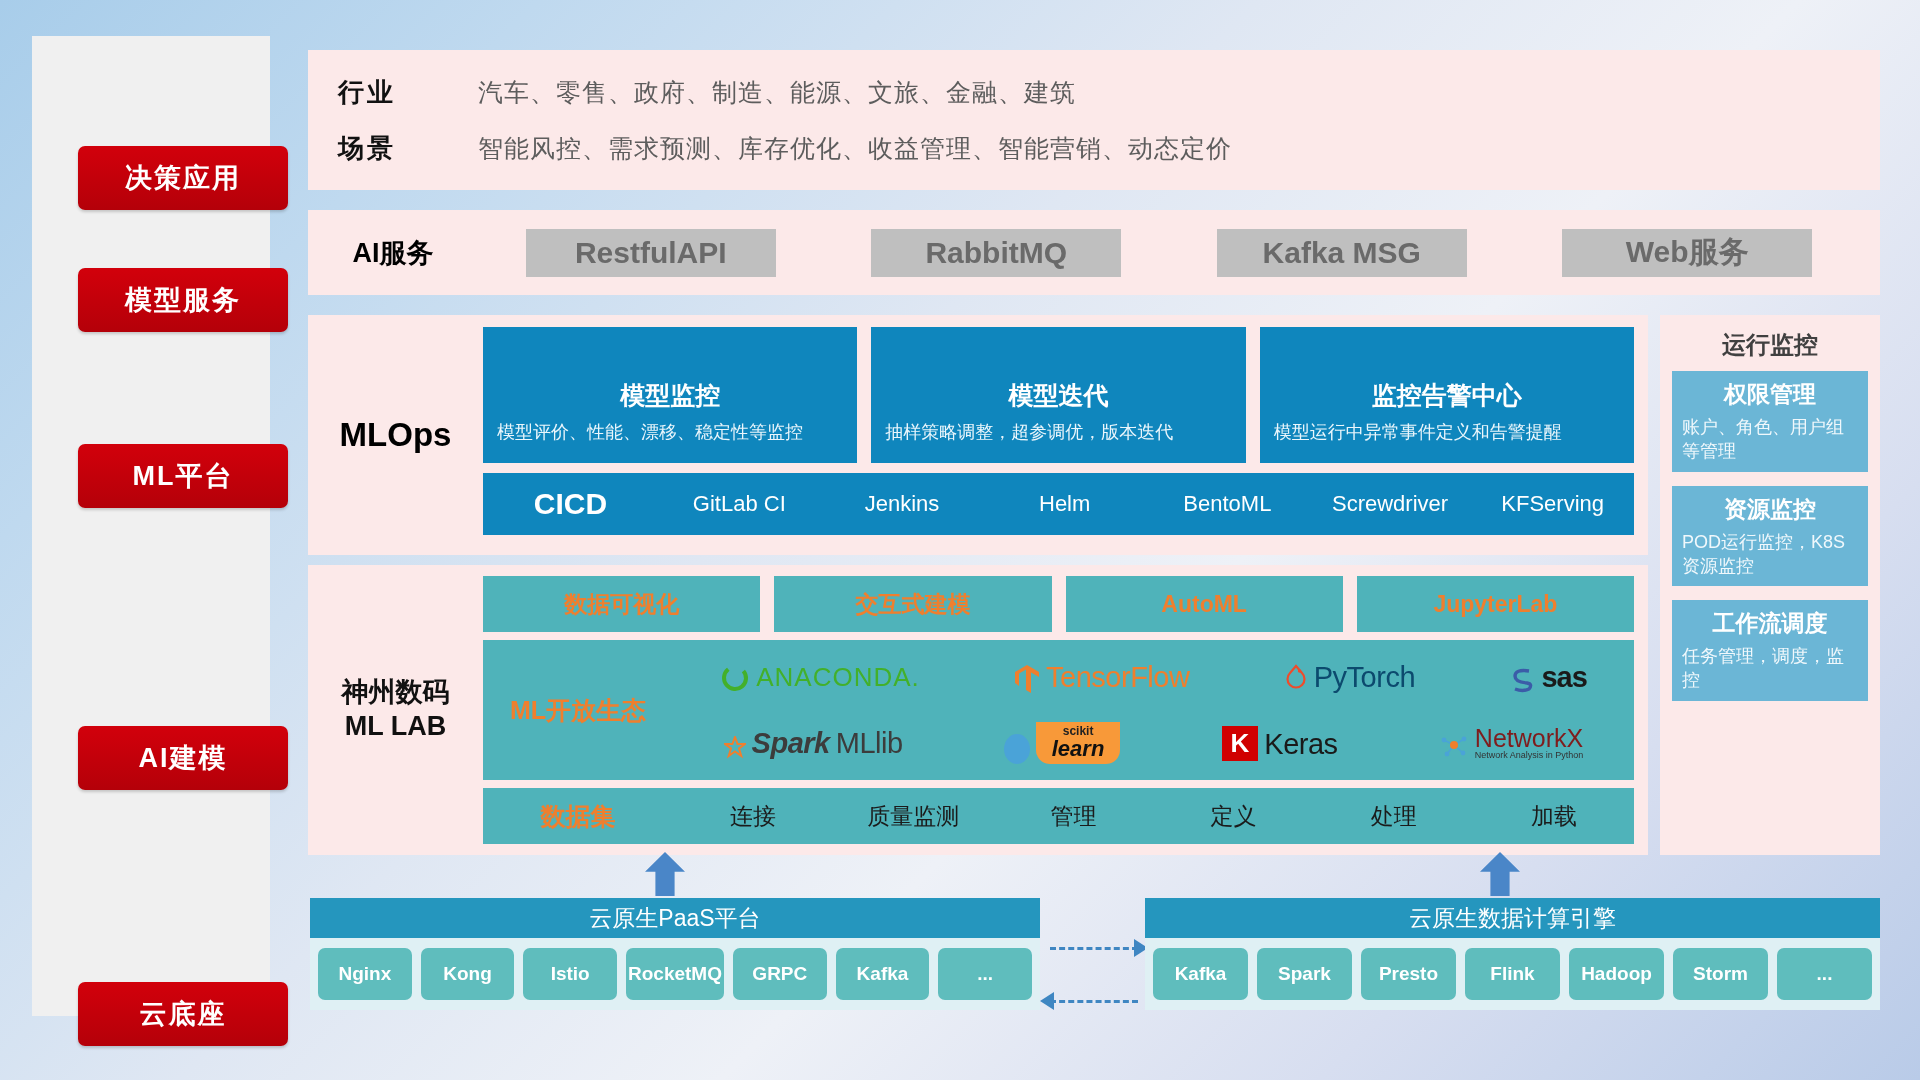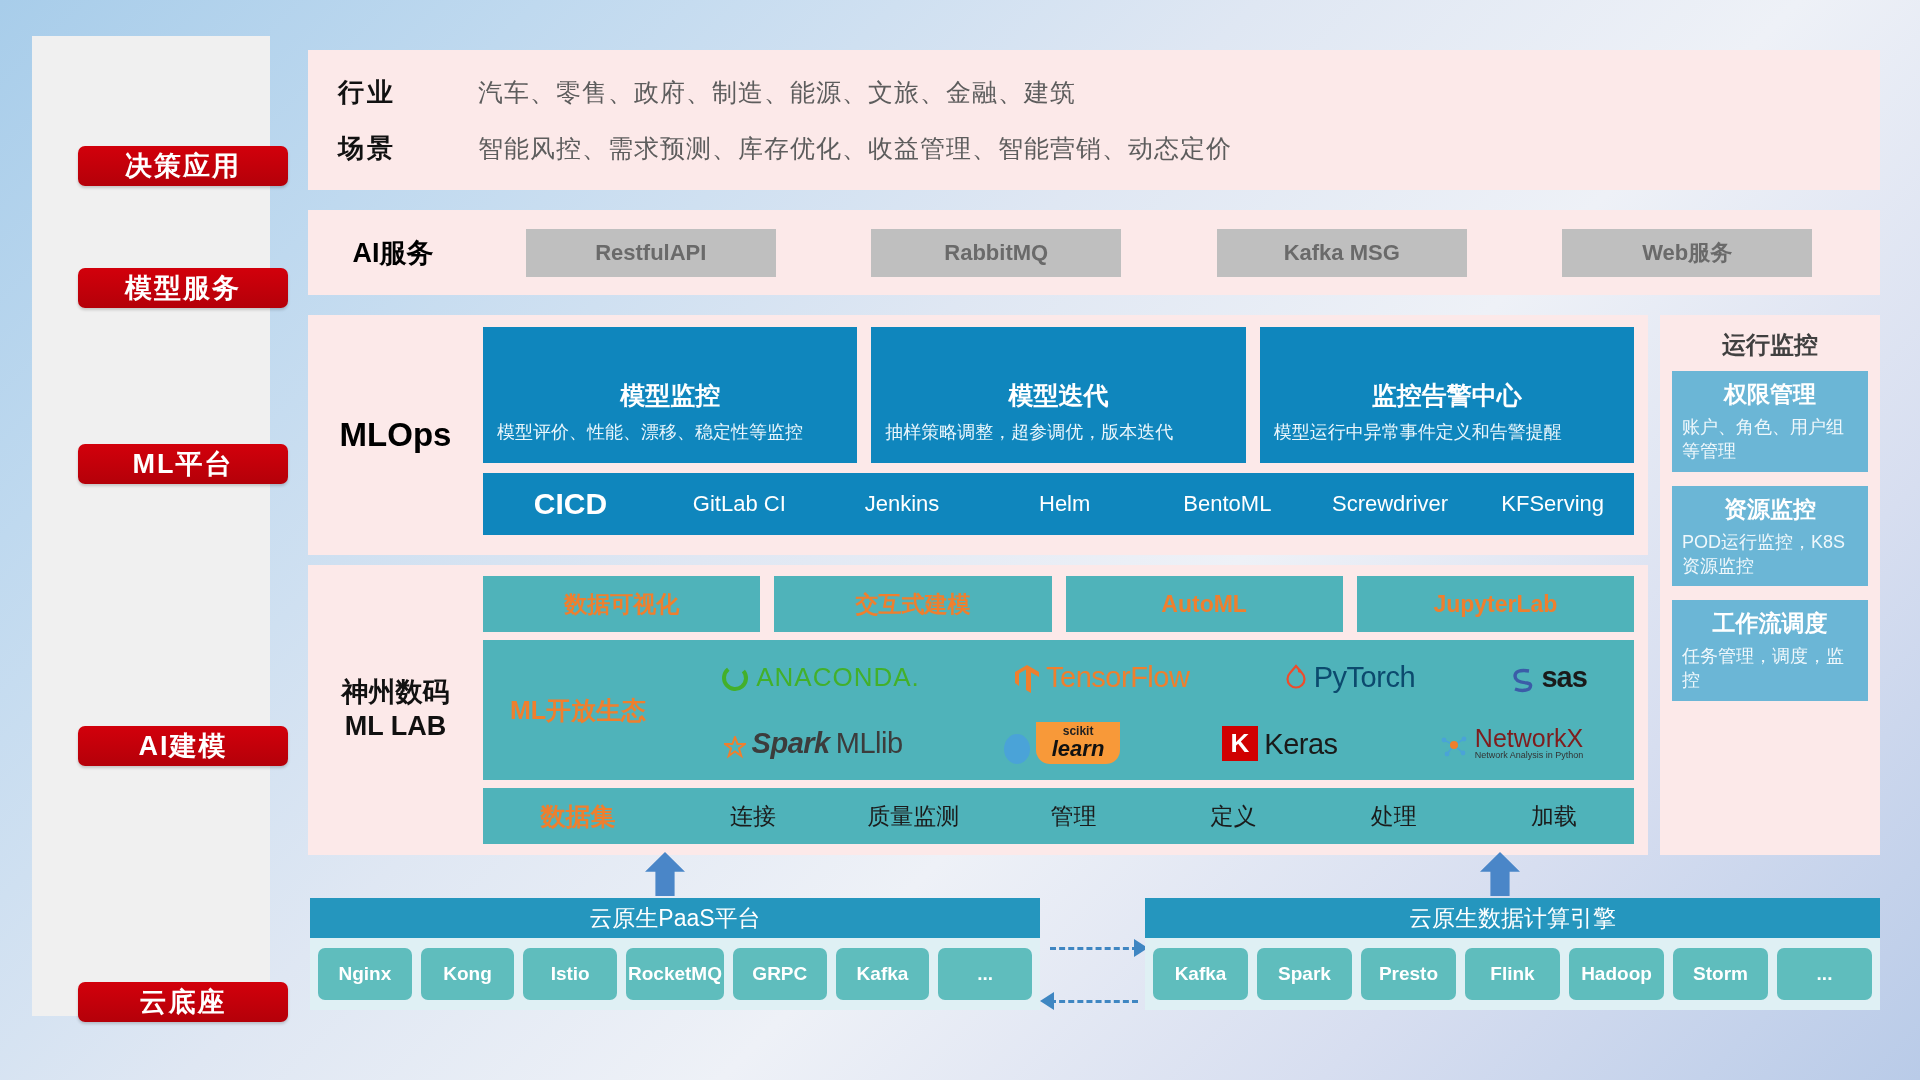--- a/index.html
+++ b/index.html
@@ -13,21 +13,21 @@
     position: relative;
   }
 
   
   #left-rail {
     position: absolute; left: 32px; top: 36px;
     width: 238px; height: 980px;
     background: #f0f0f0;
   }
   .layer-chip {
-    position: absolute; left: 46px; width: 210px; height: 40px;
+    position: absolute; left: 46px; width: 210px; height: 64px;
     background: linear-gradient(180deg,#d2000b 0%, #b40009 100%);
     border-radius: 7px;
     color: #fff; font-weight: bold; font-size: 27px;
     display: flex; align-items: center; justify-content: center;
     letter-spacing: 2px;
     box-shadow: 0 2px 3px rgba(0,0,0,.18);
   }
   #chip-0 { top: 110px; }
   #chip-1 { top: 232px; }
   #chip-2 { top: 408px; }
@@ -54,21 +54,21 @@
     font-weight: bold; font-size: 26px; color: #111;
     flex: 0 0 140px; letter-spacing: 3px;
   }
   .appline .v { font-size: 25px; color: #5d5d5d; letter-spacing: 1px; }
 
   
   #svc-label { flex: 0 0 170px; font-weight: bold; font-size: 27px; text-align: center; }
   #svc-chips { display: flex; flex: 1; justify-content: space-around; padding-right: 20px; }
   .svc-chip {
     width: 250px; height: 48px; background: #bfbfbf; color: #6a6a6a;
-    font-size: 22px; font-weight: bold;
+    font-size: 30px; font-weight: bold;
     display: flex; align-items: center; justify-content: center;
   }
 
   
   #mlops-label { flex: 0 0 175px; font-weight: bold; font-size: 33px; text-align: center; }
   #mlops-right { flex: 1; padding: 12px 14px 12px 0; height: 100%; }
   #mlops-cards { display: flex; gap: 14px; height: 136px; }
   .mlops-card {
     flex: 1; background: #0f86bd; color: #fff; padding: 10px 14px;
   }

